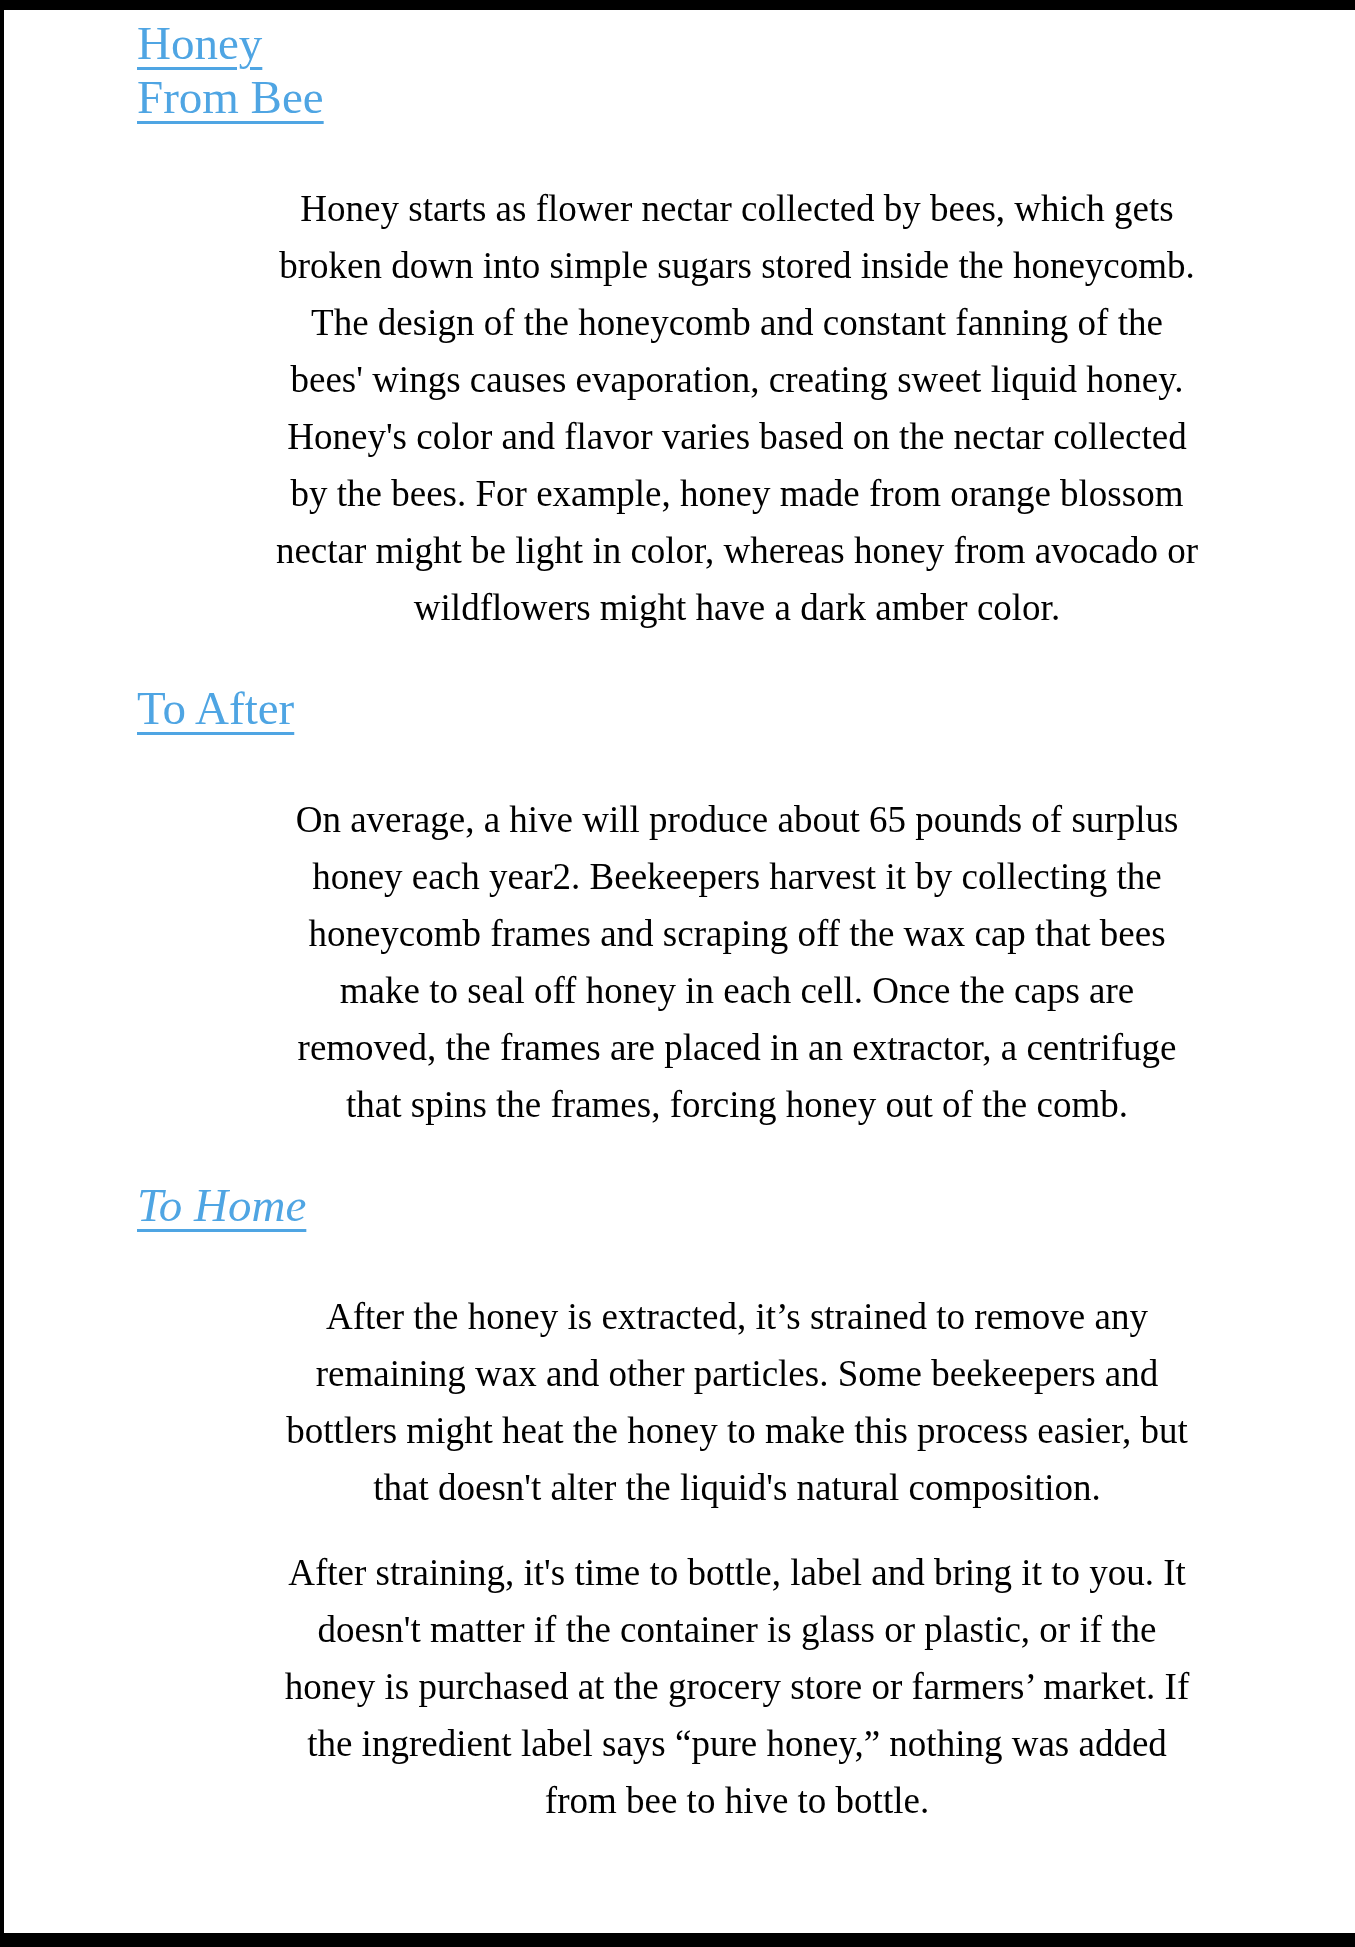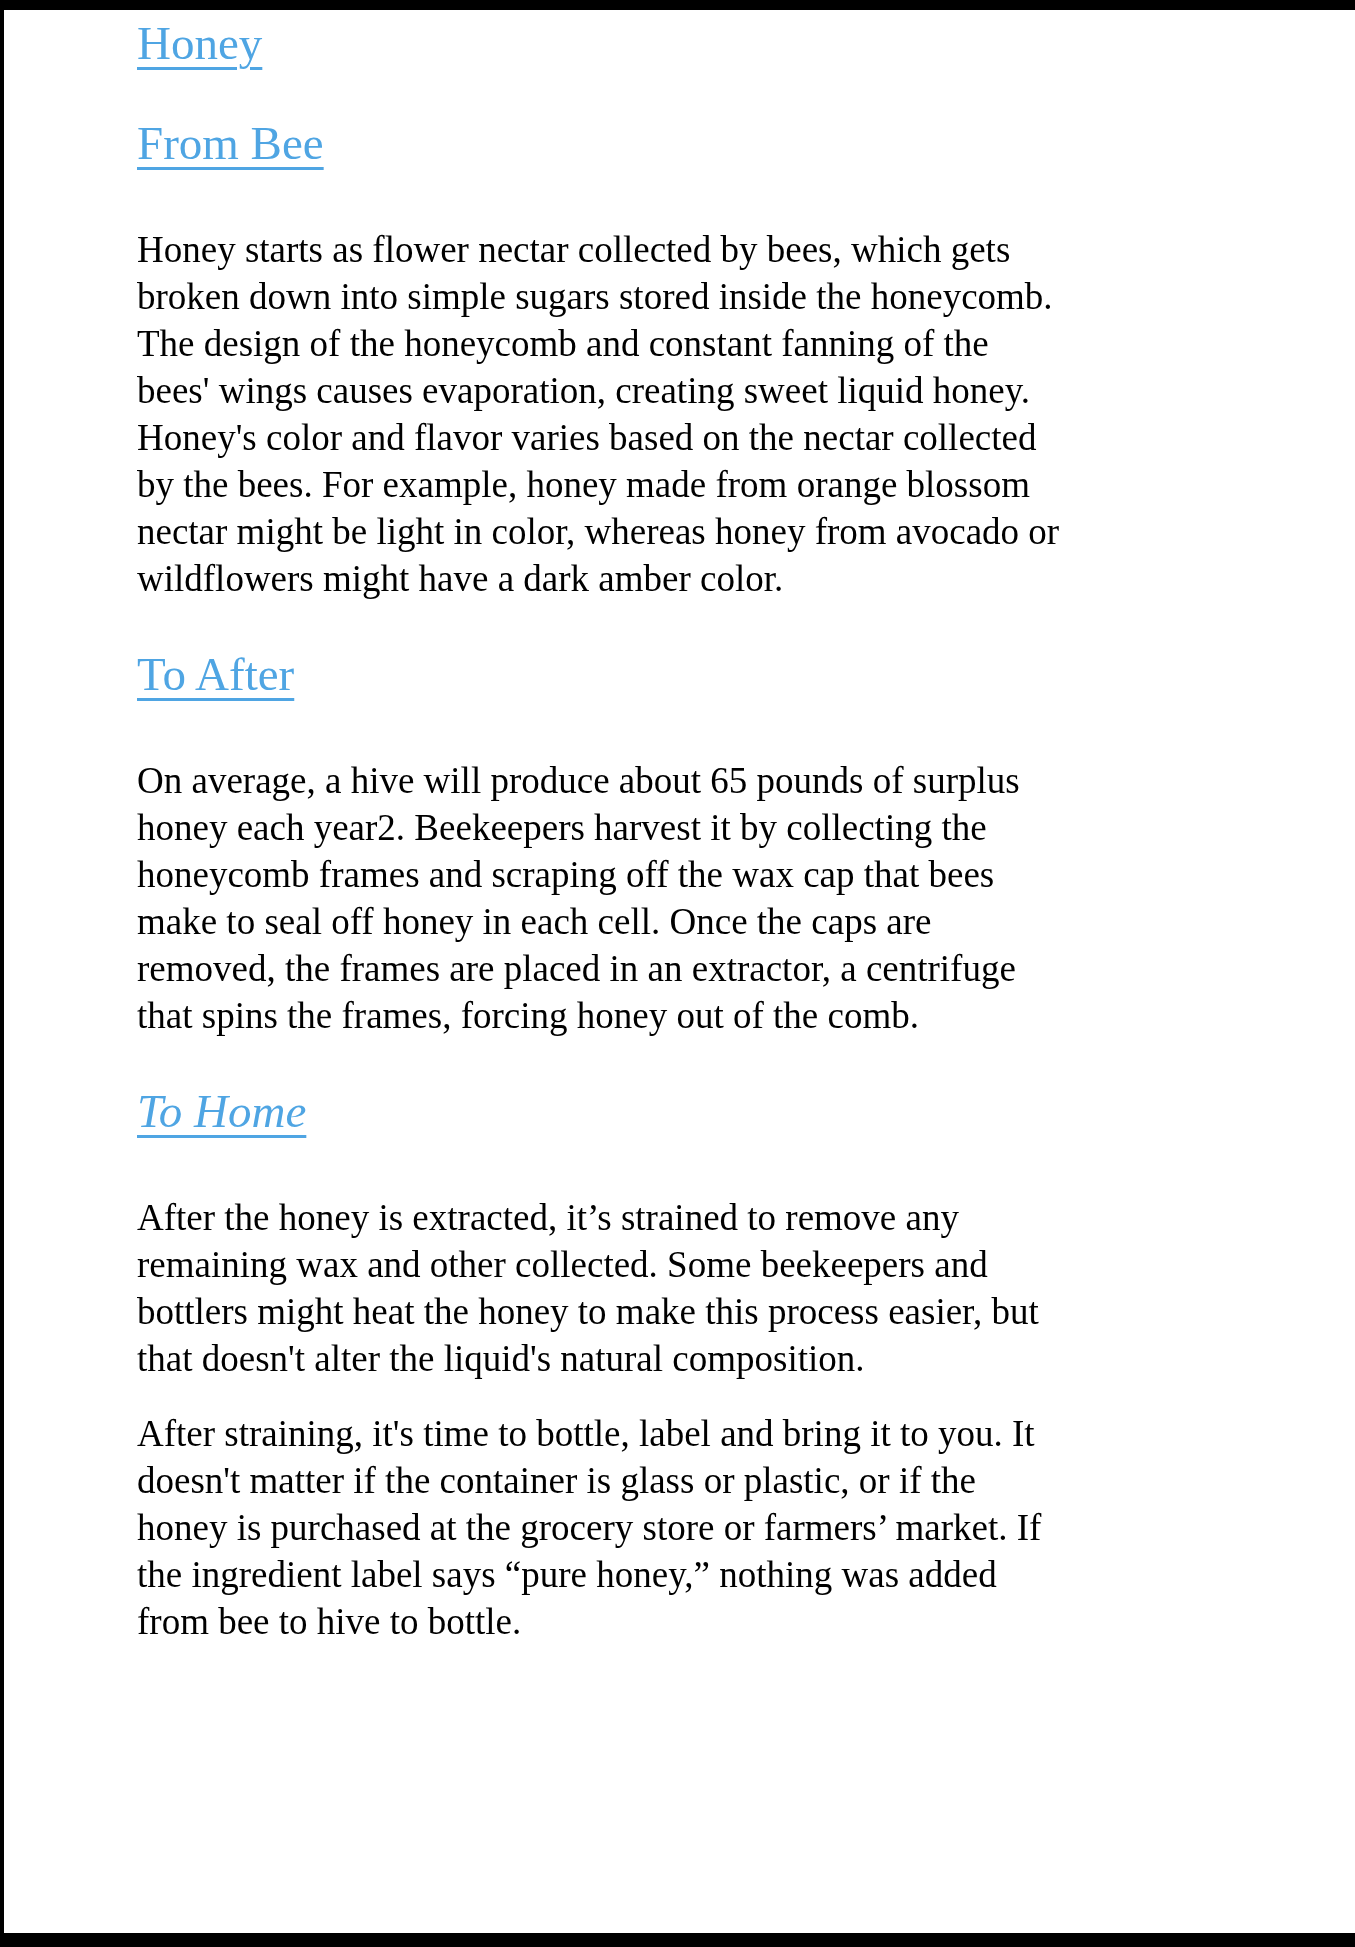--- a/index.html
+++ b/index.html
@@ -34,28 +34,29 @@
     margin: 0;
     color: #4fa5e3;
   }
   .doc-heading a {
     color: #4fa5e3;
     text-decoration: underline;
     text-decoration-thickness: 3px;
     text-underline-offset: 8px;
     cursor: pointer;
   }
-  .h-from-bee { margin-top: 46px; }
+  .h-from-bee { }
   .h-to-hive  { margin-top: 45px; }
   .h-to-home  { margin-top: 45px; font-style: italic; }
   .doc-paragraph {
     font-size: 37px;
-    line-height: 47px;
+    line-height: 57px;
     margin: 56px 0 0 0;
     white-space: pre-line;
+    text-align: center;
   }
   .p-follow { margin-top: 28px; }
 </style>
 </head>
 <body>
 
 <div class="top-bar"></div>
 <div class="left-edge"></div>
 
 <div class="content">
@@ -78,21 +79,21 @@
   <p class="doc-paragraph">On average, a hive will produce about 65 pounds of surplus
 honey each year2. Beekeepers harvest it by collecting the
 honeycomb frames and scraping off the wax cap that bees
 make to seal off honey in each cell. Once the caps are
 removed, the frames are placed in an extractor, a centrifuge
 that spins the frames, forcing honey out of the comb.</p>
 
   <h2 class="doc-heading h-to-home"><a>To Home</a></h2>
 
   <p class="doc-paragraph">After the honey is extracted, it’s strained to remove any
-remaining wax and other collected. Some beekeepers and
+remaining wax and other particles. Some beekeepers and
 bottlers might heat the honey to make this process easier, but
 that doesn't alter the liquid's natural composition.</p>
 
   <p class="doc-paragraph p-follow">After straining, it's time to bottle, label and bring it to you. It
 doesn't matter if the container is glass or plastic, or if the
 honey is purchased at the grocery store or farmers’ market. If
 the ingredient label says “pure honey,” nothing was added
 from bee to hive to bottle.</p>
 
 </div>

